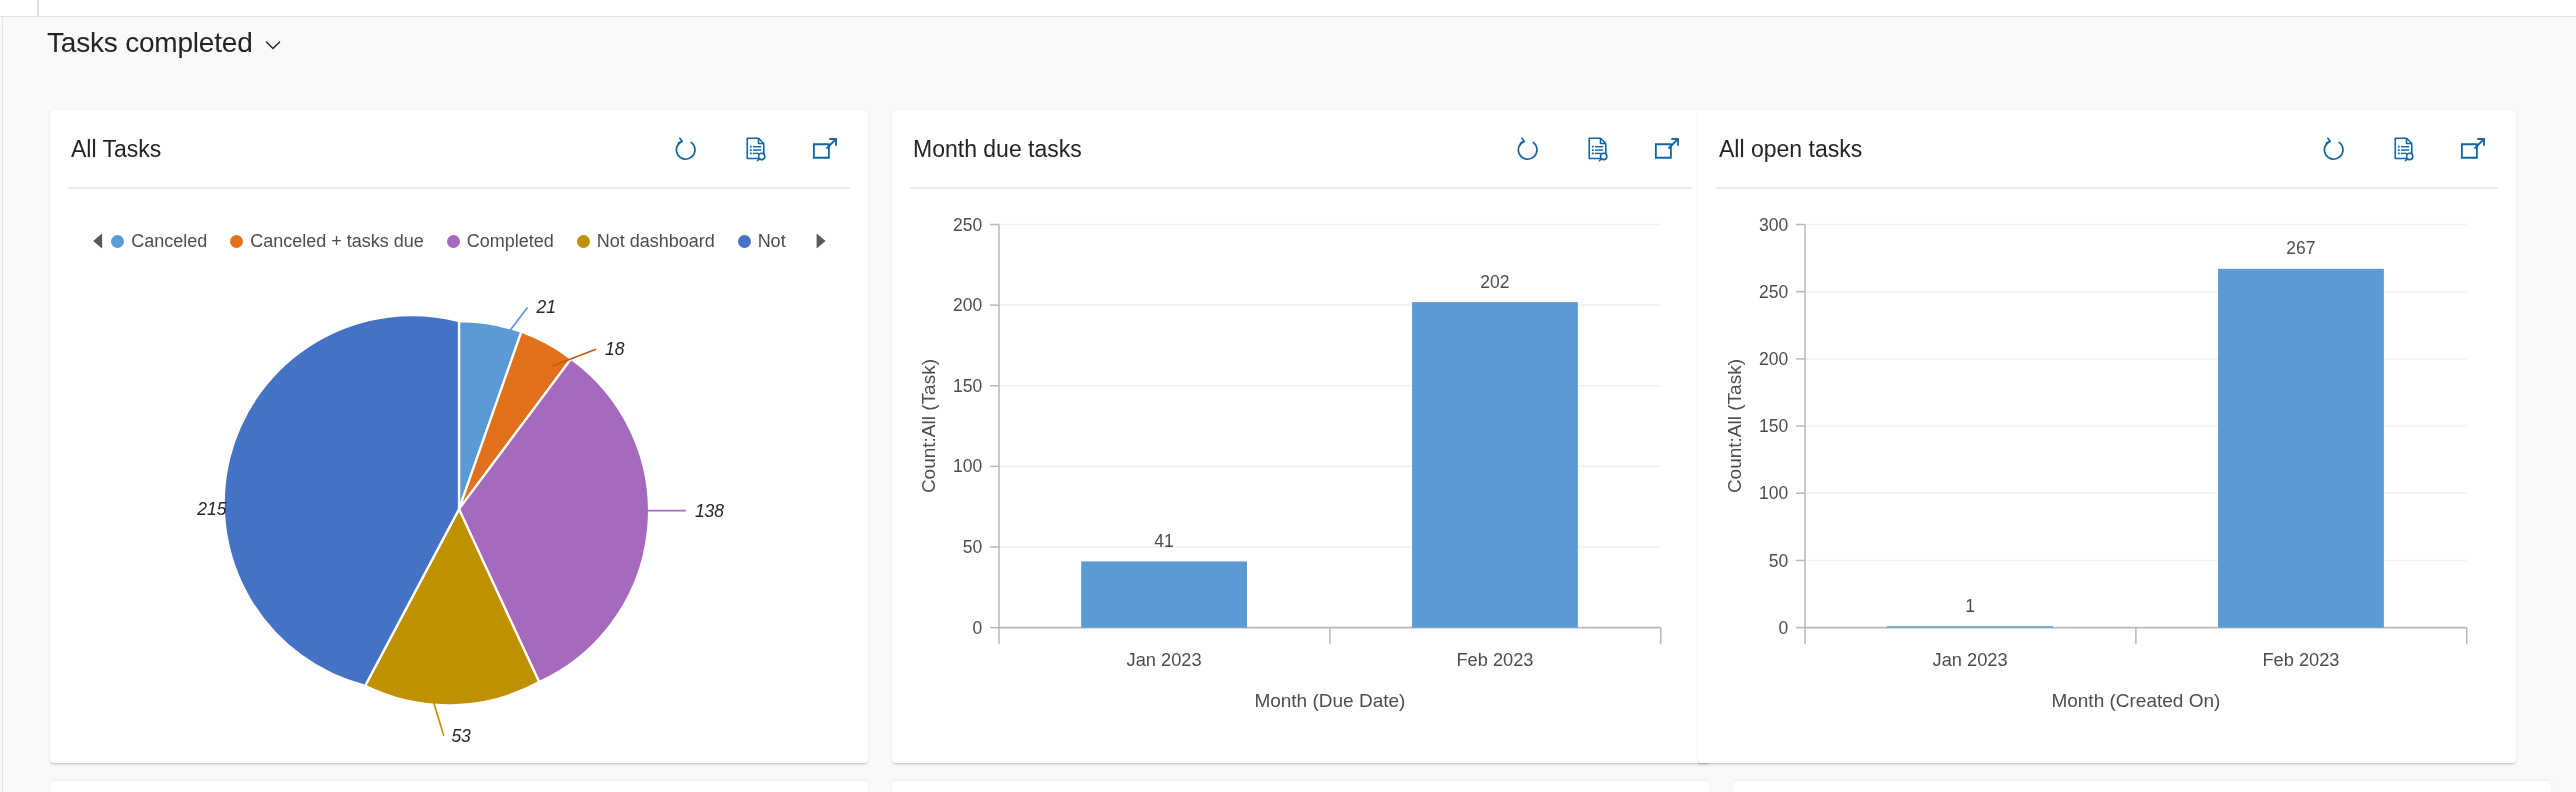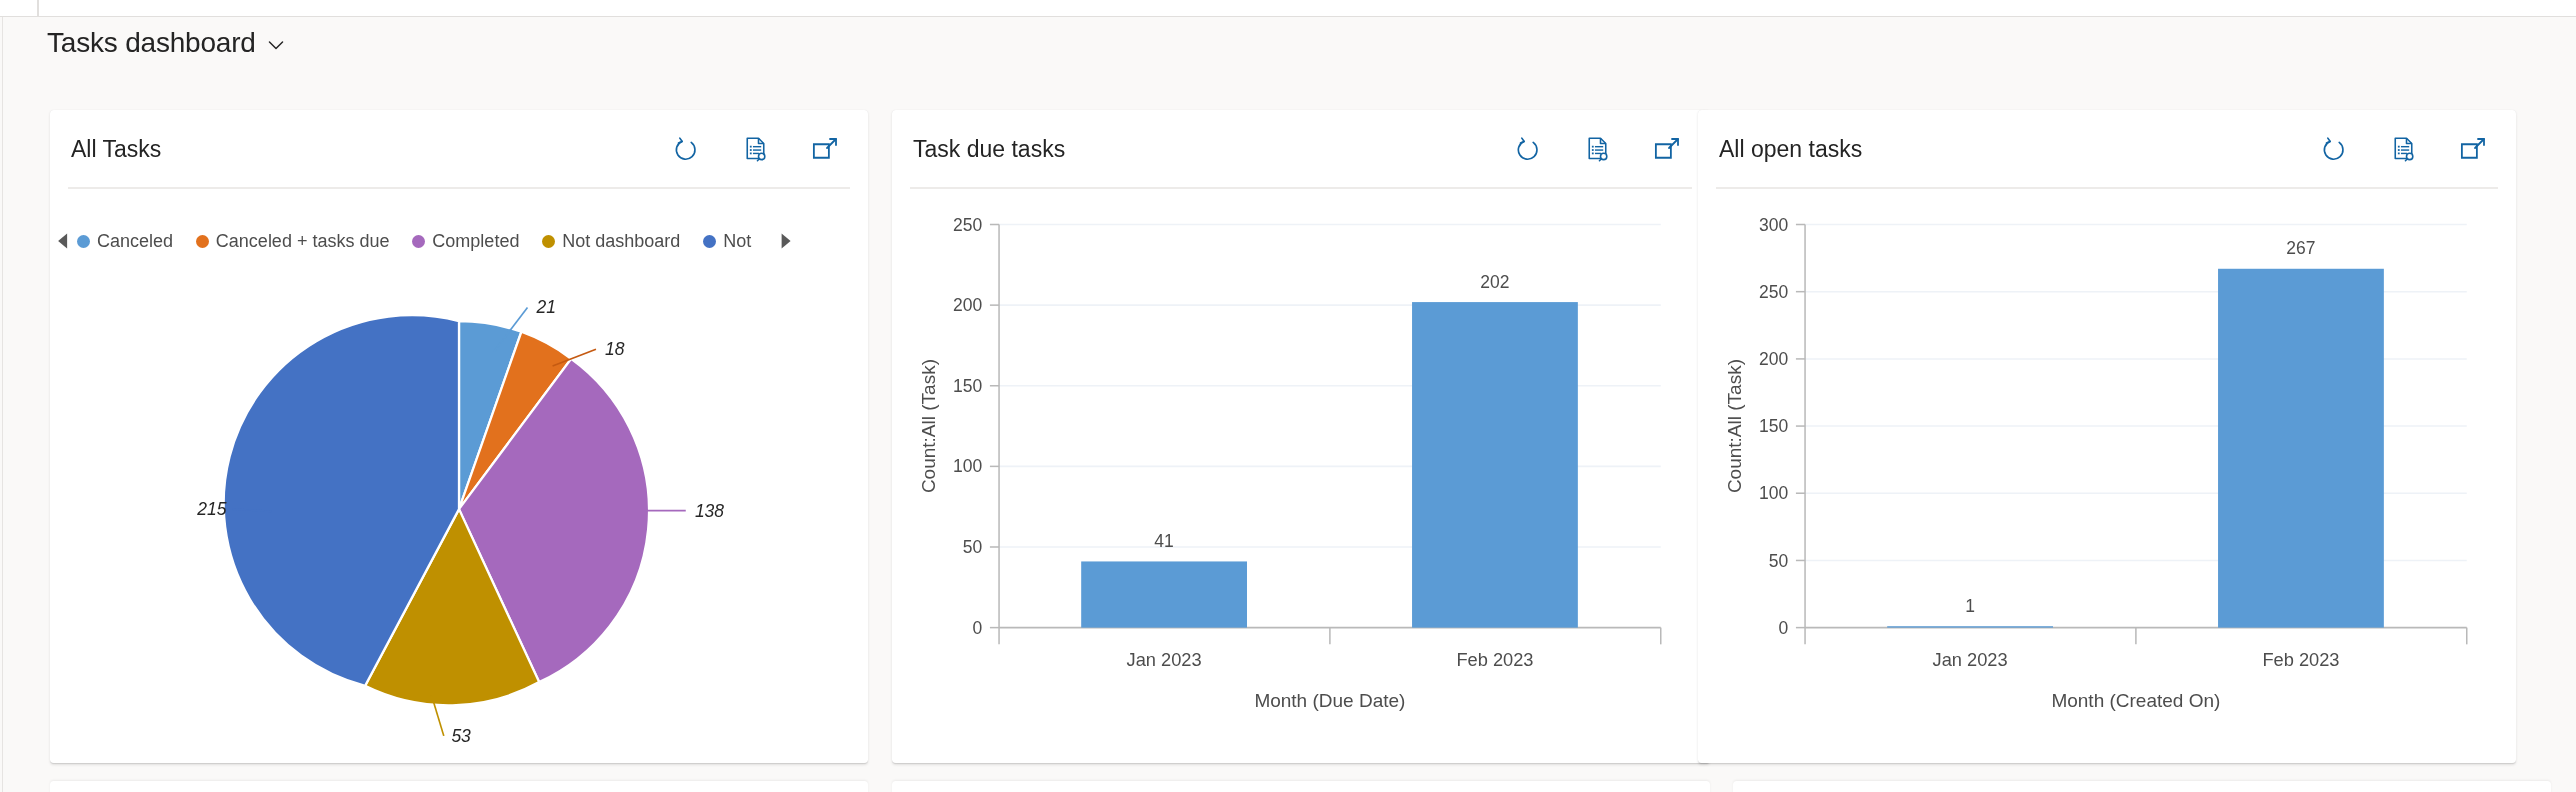--- a/index.html
+++ b/index.html
@@ -60,21 +60,21 @@
   }
   .card-rule {
     position: absolute; left: 18px; right: 18px; top: 77px; height: 1.5px; background: #edebe9;
   }
 
   .card-body { position: relative; height: 575px; }
 
   
   .legend {
     position: absolute; top: 40px; left: 0; width: 100%;
-    display: flex; align-items: center; gap: 0px;
+    display: flex; align-items: center; justify-content: center; gap: 0px;
   }
   .legend .nav-arrow {
     width: 27px; height: 26px; display: flex; align-items: center; justify-content: center;
     cursor: pointer; flex: none;
   }
   .legend-items { display: flex; align-items: center; gap: 23px; }
   .legend-item { display: flex; align-items: center; gap: 6.9px; cursor: pointer; }
   .legend-dot { width: 13px; height: 13px; border-radius: 50%; flex: none; }
   .legend-label { font-size: 18px; color: #4d4d4d; white-space: nowrap; }
 
@@ -90,21 +90,21 @@
 <body>
 
 <div id="app">
 
   <div class="top-strip">
     <div class="tab-divider"></div>
   </div>
   <div class="left-rail"></div>
 
   <div class="dash-title-row">
-    <span class="dash-title">Tasks dashboard</span>
+    <span class="dash-title">Tasks completed</span>
     <span class="chev">
       <svg width="20" height="20" viewBox="0 0 26 26">
         <path d="M4.5 9 L13 17.5 L21.5 9" fill="none" stroke="#242424" stroke-width="1.9" stroke-linecap="round" stroke-linejoin="round"></path>
       </svg>
     </span>
   </div>
 
   <div class="card" id="card-0">
     <div class="card-head">
       <span class="card-title">All Tasks</span>
@@ -203,21 +203,21 @@
             <path d="M274 333 L222 330" fill="none" stroke="#4472C4" stroke-width="2.2"></path>
             <text x="176" y="338">215</text>
           </g>
         </svg>
       </div>
     </div>
   </div>
 
   <div class="card" id="card-1">
     <div class="card-head">
-      <span class="card-title">Task due tasks</span>
+      <span class="card-title">Month due tasks</span>
       <div class="card-actions">
         <div class="icon-btn">
           <svg width="27" height="27" viewBox="0 0 36 36">
             <path d="M13.2 7.2 A12.4 12.4 0 1 0 25.6 8.6" fill="none" stroke="#1264a3" stroke-width="2.2" stroke-linecap="round"></path>
             <path d="M10.4 2.8 L13.6 7.4 L8.6 9.4" fill="none" stroke="#1264a3" stroke-width="2.2" stroke-linecap="round" stroke-linejoin="round"></path>
           </svg>
         </div>
         <div class="icon-btn">
           <svg width="27" height="27" viewBox="0 0 36 36">
             <path d="M7 3 h15 l7 7 v20 h-22 z" fill="none" stroke="#1264a3" stroke-width="2.1" stroke-linejoin="round"></path>

